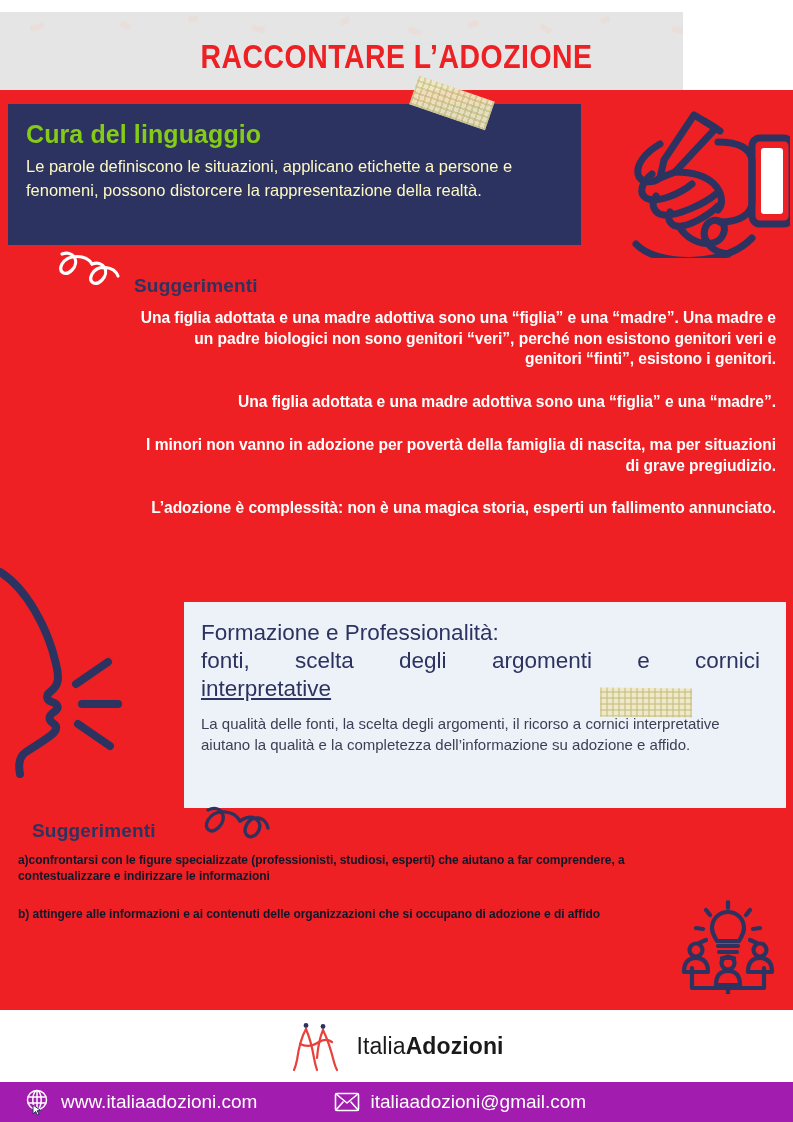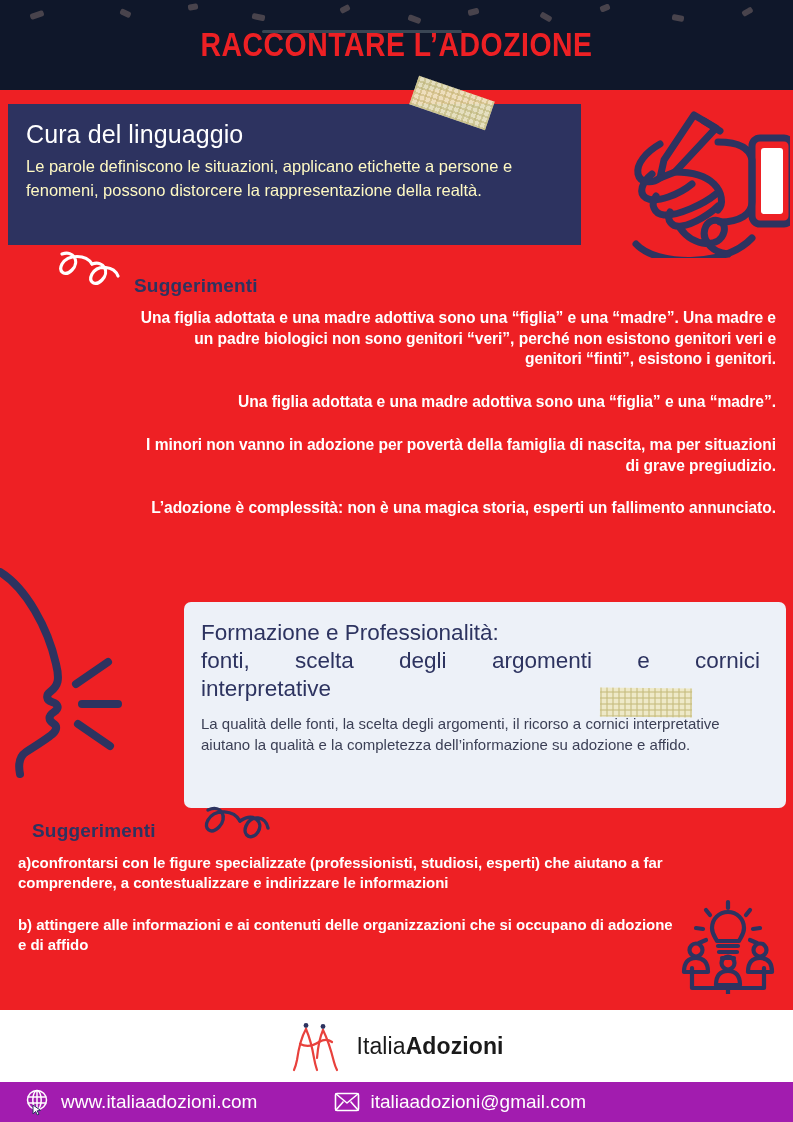--- a/index.html
+++ b/index.html
@@ -12,22 +12,22 @@
   }
   #poster{
     position:absolute;inset:0;
     width:793px;height:1122px;
     background:#ffffff;
     overflow:hidden;
   }
 
   
   .header{
-    position:absolute;left:0;top:0;width:793px;height:90px;
-    background:#0f172a;
+    position:absolute;left:0;top:12px;width:683px;height:90px;
+    background:#e5e5e5;
     overflow:hidden;
   }
   .confetti{
     position:absolute;left:0;top:0;width:793px;height:34px;
     opacity:.45;
   }
   .header-title{
     position:absolute;left:0;top:26px;width:793px;
     text-align:center;
     color:#ED2024;
@@ -47,23 +47,23 @@
 
   
   .card-navy{
     position:absolute;left:8px;top:14px;width:573px;height:141px;
     background:#2D3360;
     box-sizing:border-box;
     padding:16px 20px 10px 18px;
   }
   .card-navy h2{
     margin:0 0 6px 0;
-    color:#ffffff;
+    color:#84cc16;
     font-size:25px;
-    font-weight:normal;
+    font-weight:bold;
     letter-spacing:.1px;
   }
   .card-navy p{
     margin:0;
     color:#fef9c3;
     font-size:16.5px;
     line-height:1.45;
   }
 
   
@@ -109,51 +109,50 @@
     letter-spacing:-.05px;
     text-align:right;
   }
 
   
   .card-white{
     position:absolute;left:184px;top:512px;width:602px;height:206px;
     background:#EDF1F8;
     box-sizing:border-box;
     padding:17px 26px 12px 17px;
-    border-radius:7px;
   }
   .card-white h2{
     margin:0 0 10px 0;
     color:#2D3360;
     font-size:22.5px;
     font-weight:normal;
     line-height:1.24;
     text-align:justify;
     text-align-last:left;
   }
   .card-white h2 .l1{display:block;text-align:left;}
   .card-white h2 .l2{display:block;text-align:justify;text-align-last:justify;}
-  .card-white h2 .l3{display:block;text-align:center;}
+  .card-white h2 .l3{display:block;text-align:center;text-decoration:underline;}
   .card-white p{
     margin:0;
     color:#3B3F55;
     font-size:15px;
     line-height:1.45;
   }
 
   
   .sugg2-title{
     position:absolute;left:32px;top:730px;
     color:#2D3360;font-size:19px;font-weight:bold;letter-spacing:.2px;
   }
   .sugg2-list{position:absolute;left:18px;top:763px;width:660px;}
   .sugg2-list p{
     margin:0 0 22px 0;
-    color:#ffffff;
-    font-size:15px;
+    color:#0f172a;
+    font-size:12px;
     font-weight:bold;
     line-height:1.33;
     letter-spacing:-.05px;
   }
 
   
   .bulb-icon{position:absolute;left:676px;top:808px;width:104px;height:96px;}
 
   
   .logostrip{

